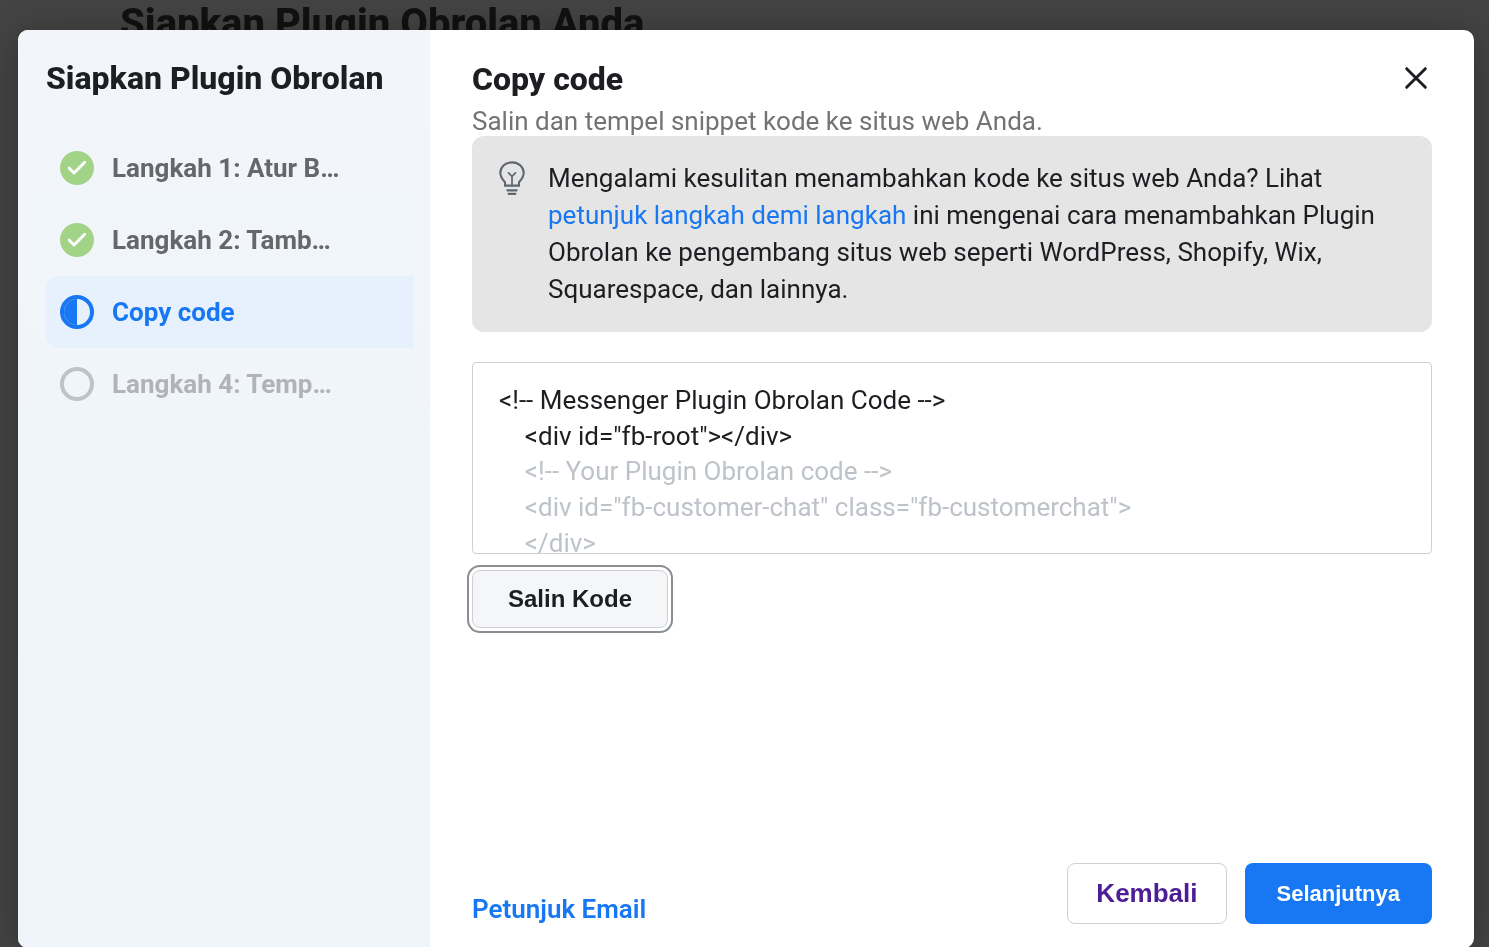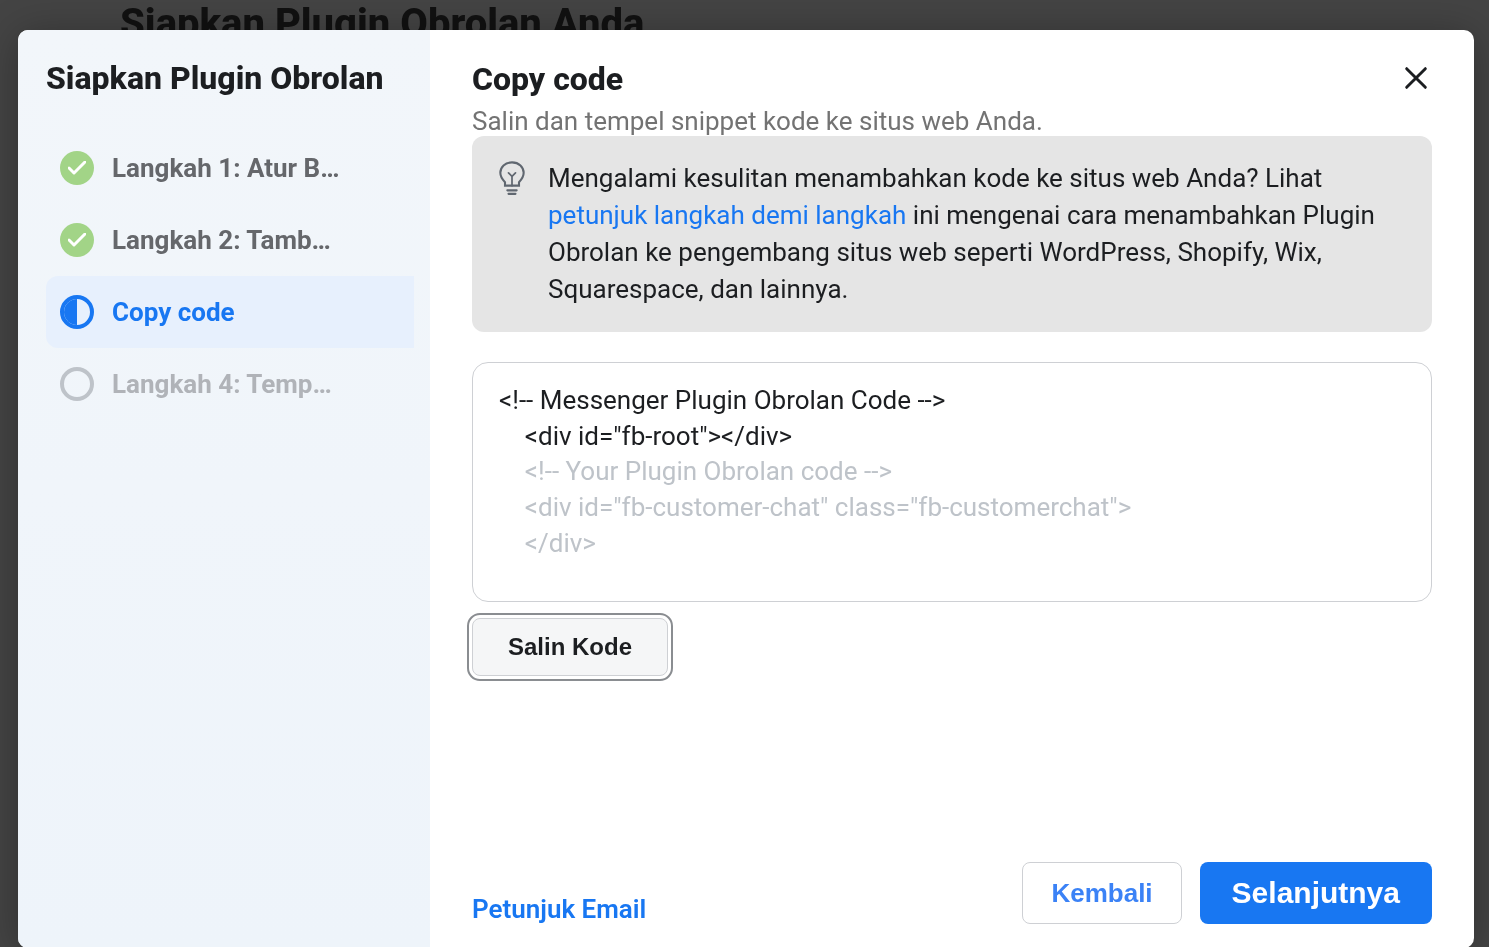--- a/index.html
+++ b/index.html
@@ -185,26 +185,26 @@
       line-height: 1.42;
       color: #1c1e21;
     }
     .tip-link {
       color: #1877f2;
       text-decoration: none;
       cursor: pointer;
     }
     .code-box {
       border: 1px solid #ced0d4;
-      border-radius: 16px;
+      border-radius: 4px;
       padding: 20px 26px;
       font-size: 26px;
       line-height: 1.38;
       color: #1c1e21;
-      height: 240px;
+      height: 192px;
       overflow: hidden;
       margin-bottom: 16px;
       white-space: pre;
     }
     .code-line.faded {
       color: #bec3c9;
     }
     .copy-btn {
       border: 1px solid #ced0d4;
       background: #f5f6f7;
@@ -234,30 +234,30 @@
       display: flex;
       gap: 18px;
     }
     .btn-back {
       border: 1px solid #ced0d4;
       background: #fff;
       border-radius: 8px;
       padding: 14px 28px;
       font-size: 26px;
       font-weight: 700;
-      color: #3b82f6;
+      color: #4c1d95;
       cursor: pointer;
     }
     .btn-next {
       border: none;
       background: #1877f2;
       color: #fff;
       border-radius: 8px;
       padding: 14px 32px;
-      font-size: 30px;
+      font-size: 22px;
       font-weight: 700;
       cursor: pointer;
     }
   </style>
 </head>
 <body>
 
 <div class="backdrop">
   <div class="bg-text">Siapkan Plugin Obrolan Anda</div>
   <div class="bg-text2">menggunakan Plugin Obrolan di situs web Anda.</div>

